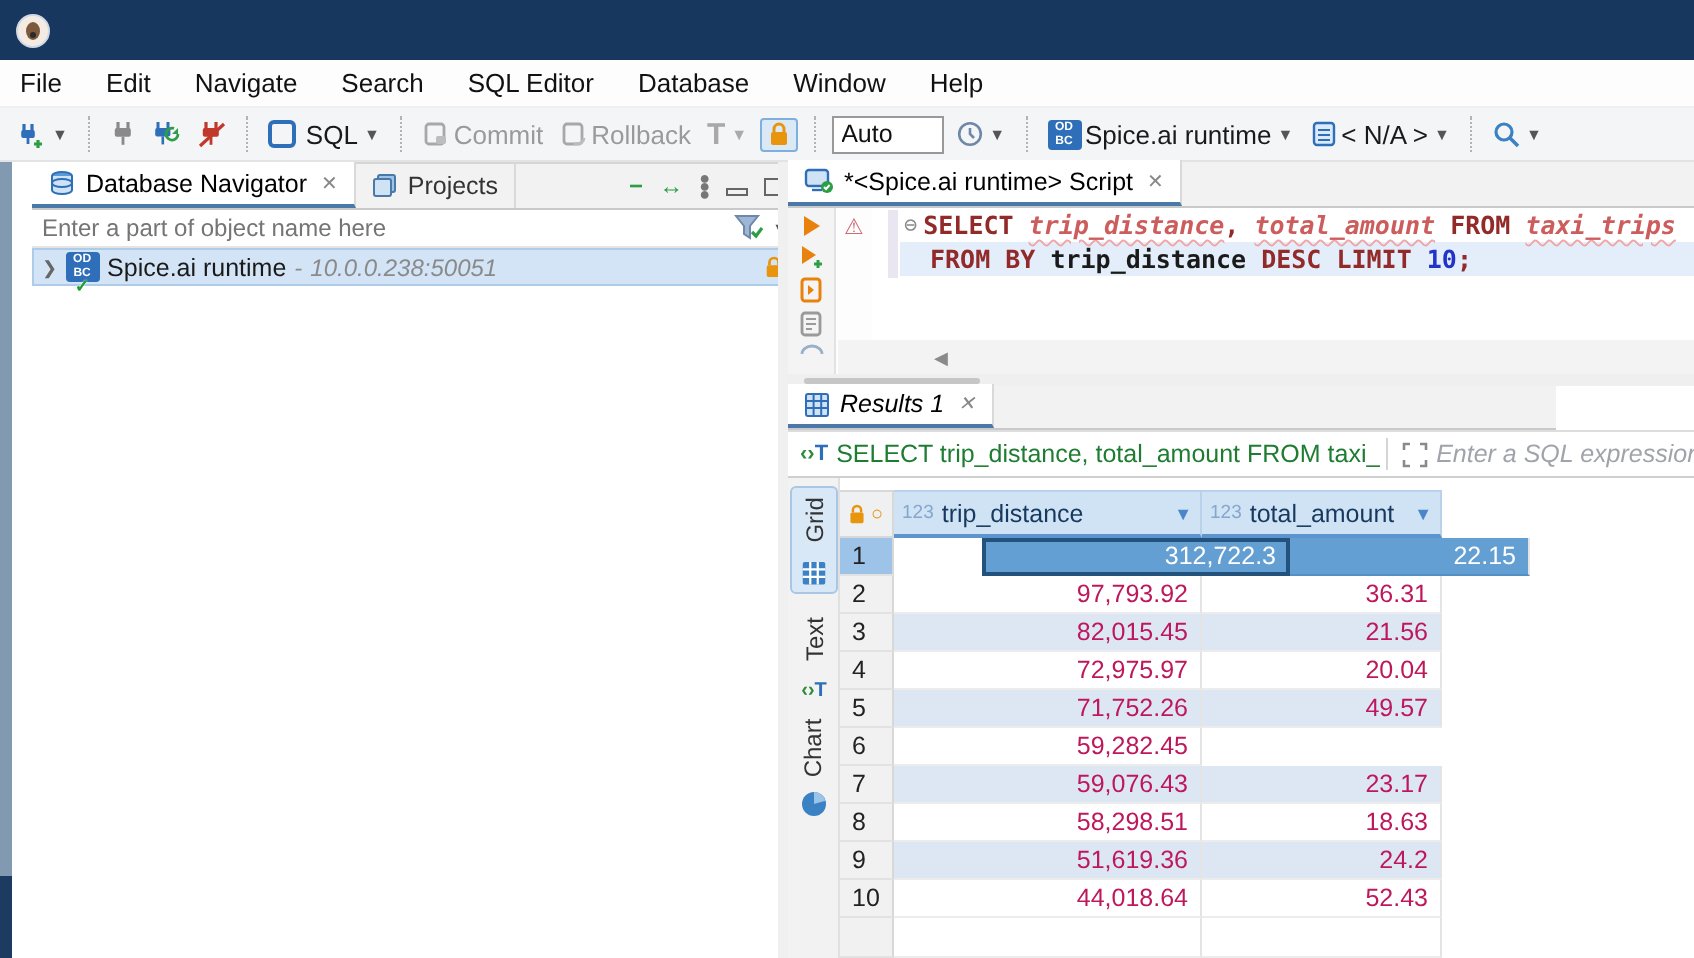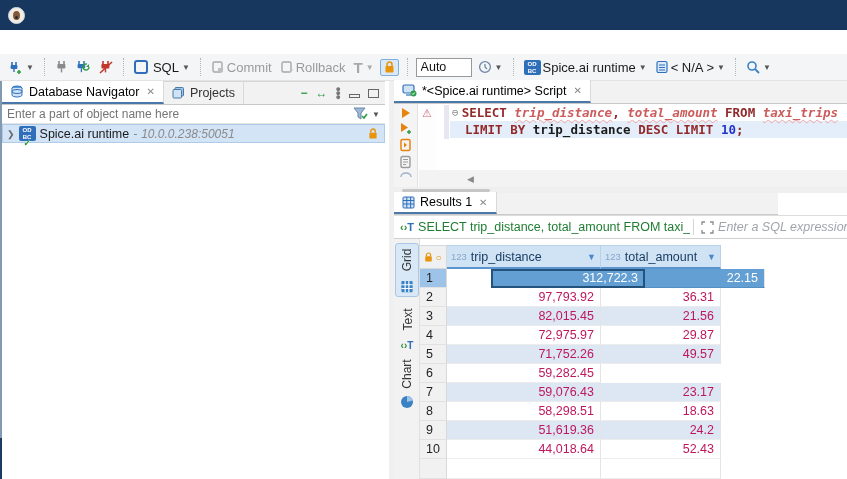--- a/index.html
+++ b/index.html
@@ -28,21 +28,21 @@
   .caret.dis { color:#aaa; }
   .sql-badge { width:14px; height:14px; border:2px solid #2f6fba; border-radius:3px; margin-right:3px; }
   .lockbox { background:#dbe9f7; border:1px solid #7fb0dd; border-radius:2px; padding:1px 3px; }
   .combo { background:#fff; border:1px solid #999; width:56px; height:19px; font-size:12.5px; padding:1px 4px; color:#111; }
   .odbc { width:17px; height:15px; background:#2f6fba; border-radius:2px; color:#fff; font-size:6px; font-weight:bold; line-height:7px; text-align:center; padding-top:1px; }
   .odbc.chk:after { content:"✓"; position:absolute; margin-left:-8px; margin-top:6px; color:#1f9d2f; font-size:9px; font-weight:bold; text-shadow:0 0 1px #fff; }
 
   
   .leftedge { left:0; top:81px; width:6px; height:357px; background:#8299b2; }
   .leftedge2 { left:0; top:438px; width:6px; height:41px; background:#1d3b60; }
-  .navpanel { left:2px; top:81px; width:383px; height:398px; background:#fff; border-top:1px solid #d6d6d6; }
+  .navpanel { left:16px; top:81px; width:383px; height:398px; background:#fff; border-top:1px solid #d6d6d6; }
   .vsash { left:389px; top:81px; width:5px; height:398px; background:#f0f0f0; }
 
   .tabbar { display:flex; align-items:flex-end; height:23px; background:#f2f2f2; border-bottom:1px solid #c9c9c9; position:relative; }
   .tab { display:flex; align-items:center; gap:5px; height:23px; padding:0 8px; font-size:12.5px; color:#333; border-right:1px solid #d9d9d9; }
   .tab.active { background:#fff; border-bottom:2px solid #4a78a9; color:#000; }
   .x { color:#888; font-size:10px; margin-left:2px; }
 
   .navfilter { display:flex; align-items:center; height:19px; border-bottom:1px solid #e4e4e4; }
   .navfilter input { flex:1; border:0; outline:0; height:17px; font-size:12px; color:#888; font-family:"Liberation Sans",sans-serif; padding-left:5px; background:transparent; }
   .treerow { display:flex; align-items:center; height:19px; background:#d2e4f6; border:1px solid #aecbe8; gap:4px; padding-left:4px; font-size:12.5px; position:relative; }
@@ -62,21 +62,21 @@
   .kw { color:#932a2a; }
   .ident { color:#cd5c5c; font-style:italic; text-decoration:underline wavy #f0a6a6 1px; text-underline-offset:2px; }
   .num { color:#2233cc; }
   .pn { color:#932a2a; }
   .plain { color:#1a1a1a; }
   .hscroll { left:419px; top:170px; width:428px; height:17px; background:#f3f3f3; color:#8a8a8a; font-size:9px; display:flex; align-items:center; padding-left:48px; }
   .hsash { left:394px; top:187px; width:453px; height:6px; background:#efefef; }
   .hsash .bar { position:absolute; left:8px; top:2px; width:88px; height:3px; background:#c6c6c6; border-radius:2px; }
 
   
-  .restabbar { left:394px; top:193px; width:384px; height:22px; }
+  .restabbar { left:394px; top:193px; width:384px; height:22px;font-style:italic; }
   .resfilter { left:394px; top:215px; width:453px; height:24px; background:#fff; border-top:1px solid #ddd; border-bottom:1px solid #cfcfcf; display:flex; align-items:center; }
   .filt-ico { font-size:11px; font-weight:bold; padding:0 4px 0 6px; white-space:nowrap; }
   .filt-ico .g { color:#2e8b3a; } .filt-ico .b { color:#2f6fba; }
   .filt-sql { color:#1e7d32; font-size:12.5px; white-space:nowrap; overflow:hidden; width:272px; }
   .filt-sep { width:1px; height:16px; background:#d5d5d5; margin:0 3px; }
   .filt-ph { color:#a0a4aa; font-style:italic; font-size:12.5px; white-space:nowrap; overflow:hidden; flex:1; }
 
   .sidestrip { left:394px; top:239px; width:26px; height:240px; background:#f2f2f2; border-right:1px solid #e0e0e0; }
   .vtab { position:absolute; width:24px; display:flex; flex-direction:column; align-items:center; gap:4px; color:#333; font-size:12px; }
   .vtab .lbl { transform:rotate(-90deg); white-space:nowrap; height:34px; display:flex; align-items:center; }
@@ -107,20 +107,30 @@
 </style>
 </head>
 <body>
 
 <div id="app">
 
   <div class="abs titlebar">
     <span class="appicon"></span>
   </div>
 
+  <div class="abs menubar">
+    <span class="mi">File</span>
+    <span class="mi">Edit</span>
+    <span class="mi">Navigate</span>
+    <span class="mi">Search</span>
+    <span class="mi">SQL Editor</span>
+    <span class="mi">Database</span>
+    <span class="mi">Window</span>
+    <span class="mi">Help</span>
+  </div>
 
   <div class="abs toolbar">
     <span class="tbtn">
       <svg width="15" height="15" viewBox="0 0 15 15">
           <path d="M4 2v4M8 2v4" stroke="#2f6fba" stroke-width="1.6"></path>
           <rect x="2.6" y="5" width="6.8" height="4" rx="1" fill="#2f6fba"></rect>
           <path d="M6 9v3" stroke="#2f6fba" stroke-width="1.4"></path>
           <path d="M11 10v4M9 12h4" stroke="#2e9e46" stroke-width="1.6"></path>
         </svg>
       <span class="caret">▼</span>
@@ -326,21 +336,21 @@
     <span class="ident">trip_distance</span>
       <span class="pn">,</span>
       <span>&nbsp;</span>
     <span class="ident">total_amount</span>
       <span>&nbsp;</span>
     <span class="kw">FROM</span>
       <span>&nbsp;</span>
     <span class="ident">taxi_trips</span>
   </div>
   <div class="codeline" style="top:121px;padding-left:13px;">
-    <span class="kw">LIMIT BY</span>
+    <span class="kw">FROM BY</span>
       <span>&nbsp;</span>
     <span class="plain">trip_distance</span>
       <span>&nbsp;</span>
     <span class="kw">DESC</span>
       <span>&nbsp;</span>
     <span class="kw">LIMIT</span>
       <span>&nbsp;</span>
     <span class="num">10</span>
       <span class="pn">;</span>
   </div>
@@ -427,21 +437,21 @@
       <span class="cell c2">36.31</span>
     </div>
     <div class="grow tint" style="top:68px;">
       <span class="rh">3</span>
       <span class="cell c1">82,015.45</span>
       <span class="cell c2">21.56</span>
     </div>
     <div class="grow" style="top:87px;">
       <span class="rh">4</span>
       <span class="cell c1">72,975.97</span>
-      <span class="cell c2">29.87</span>
+      <span class="cell c2">20.04</span>
     </div>
     <div class="grow tint" style="top:106px;">
       <span class="rh">5</span>
       <span class="cell c1">71,752.26</span>
       <span class="cell c2">49.57</span>
     </div>
     <div class="grow" style="top:125px;">
       <span class="rh">6</span>
       <span class="cell c1">59,282.45</span>
     </div>

